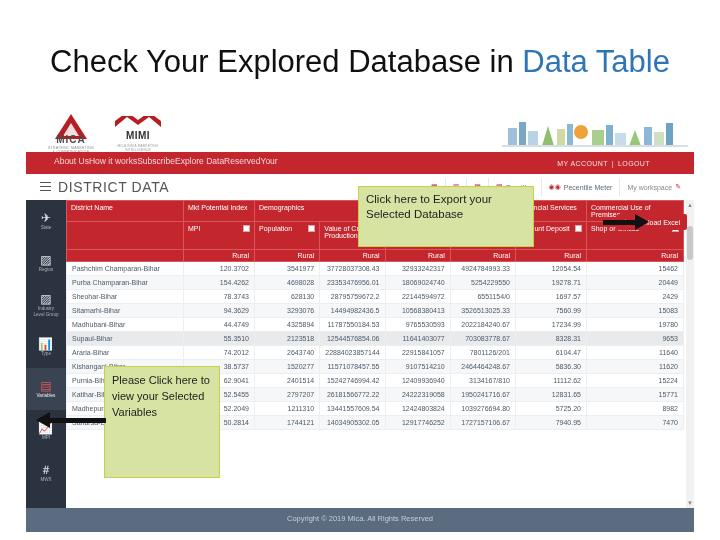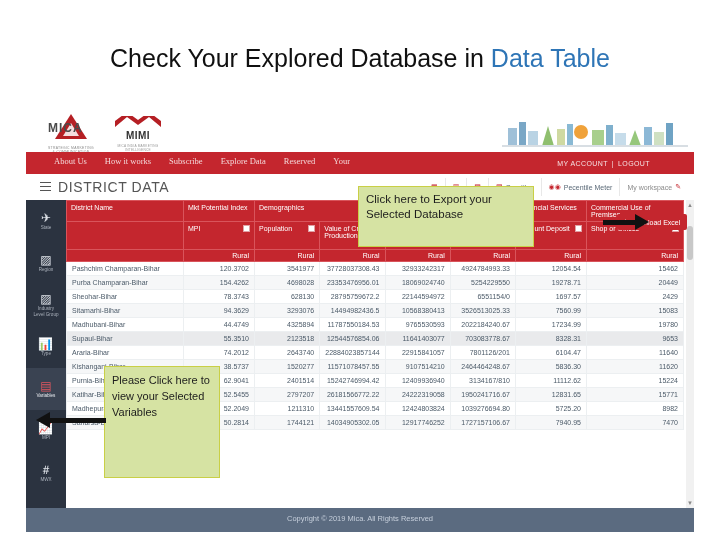--- a/index.html
+++ b/index.html
@@ -7,21 +7,21 @@
     width:720px;height:540px;overflow:hidden;
     background:#ffffff;
     font-family:"Liberation Sans", sans-serif;
     position:relative;
   }
 
   
   .slide-title{
     position:absolute;left:0;top:44px;width:720px;
     text-align:center;
-    font-size:25px;color:#101010;white-space:nowrap;
+    font-size:31px;color:#101010;white-space:nowrap;
   }
   .slide-title .accent{color:#2e75b6;}
 
   
   .shot{
     position:absolute;left:26px;top:108px;width:668px;height:424px;
     background:#ffffff;overflow:hidden;
   }
 
   
@@ -31,35 +31,35 @@
   .logo-mica .tri{
     position:absolute;left:7px;top:0;width:0;height:0;
     border-left:16px solid transparent;border-right:16px solid transparent;
     border-bottom:25px solid #b51f24;
   }
   .logo-mica .tri-in{
     position:absolute;left:15px;top:9px;width:0;height:0;
     border-left:8px solid transparent;border-right:8px solid transparent;
     border-bottom:13px solid #ffffff;opacity:.85;
   }
-  .logo-mica .wd{position:absolute;left:0;top:7px;width:46px;text-align:left;
-    font-size:12px;letter-spacing:1px;color:#4a4a4a;font-weight:bold;}
+  .logo-mica .wd{position:absolute;left:0;top:20px;width:46px;text-align:center;
+    font-size:10px;letter-spacing:1px;color:#4a4a4a;font-weight:bold;}
   .logo-mica .sub{position:absolute;left:0;top:32px;width:46px;text-align:center;
     font-size:3.4px;letter-spacing:.3px;color:#8a8a8a;}
   .logo-m{position:relative;width:62px;height:36px;}
   .logo-m .zz{position:absolute;left:6px;top:2px;width:50px;height:13px;}
   .logo-m .wd{position:absolute;left:0;top:16px;width:62px;text-align:center;
     font-size:10px;font-weight:bold;color:#333;letter-spacing:.5px;}
   .logo-m .sub{position:absolute;left:0;top:30px;width:62px;text-align:center;
     font-size:3.2px;color:#999;letter-spacing:.2px;}
   .skyline{position:absolute;right:6px;top:6px;width:186px;height:34px;}
 
   
   .navbar{position:absolute;left:0;top:44px;width:668px;height:22px;background:#c4262e;}
-  .nav-items{position:absolute;left:28px;top:0;height:17px;display:flex;align-items:center;gap:18px;font-family:Liberation Serif, serif;}
+  .nav-items{position:absolute;left:28px;top:0;height:17px;display:flex;align-items:center;}
   .nav-items span{font-size:8.5px;color:#f3d7d8;white-space:nowrap;}
   .nav-right{position:absolute;right:44px;top:0;height:22px;display:flex;align-items:center;gap:4px;}
   .nav-right span{font-size:7px;color:#f6e2e3;letter-spacing:.4px;}
 
   
   .apptop{position:absolute;left:0;top:66px;width:668px;height:26px;background:#fff;
           border-bottom:1px solid #e4e4e4;}
   .burger{position:absolute;left:14px;top:8px;width:11px;height:9px;}
   .burger i{display:block;height:1.4px;background:#555;margin-bottom:2.4px;}
   .app-title{position:absolute;left:32px;top:5px;font-size:14px;color:#555;letter-spacing:.6px;}

